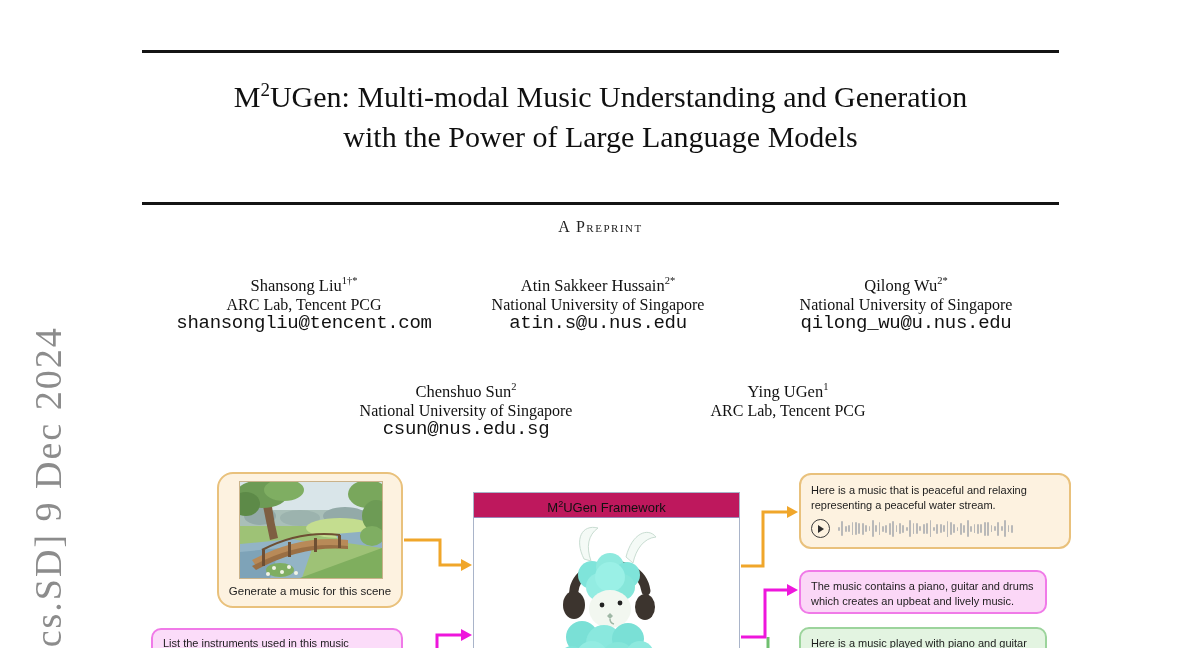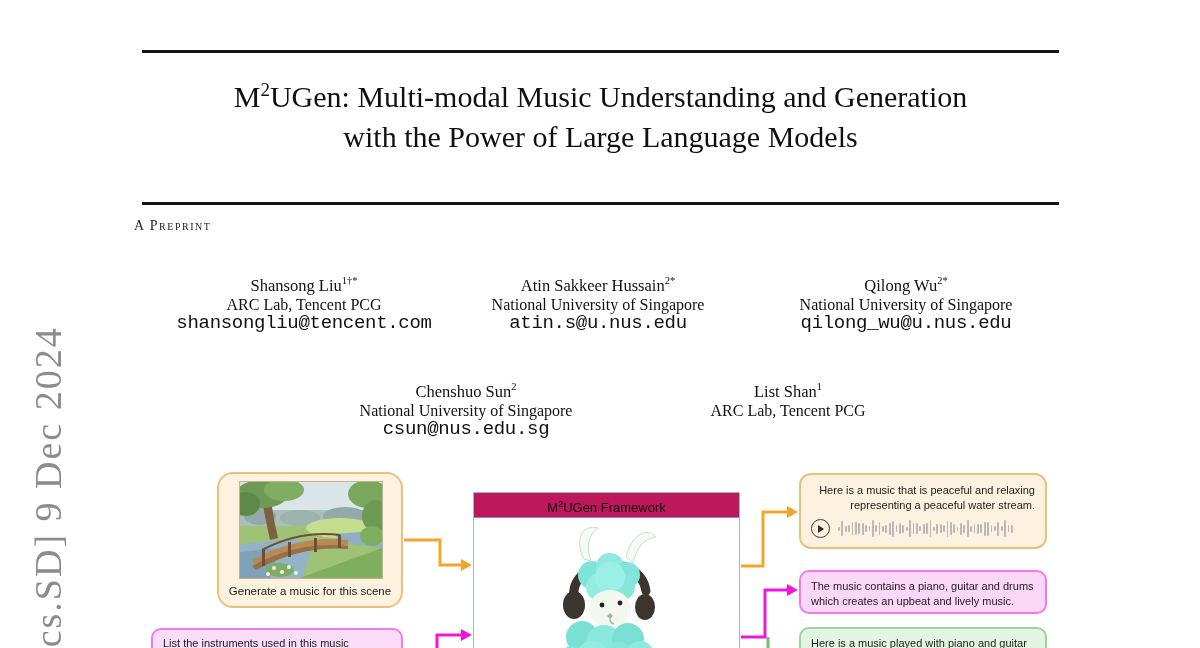--- a/index.html
+++ b/index.html
@@ -2,22 +2,22 @@
 <html><head>
 <meta charset="utf-8">
 <style>
   html,body{margin:0;padding:0;background:#ffffff;}
   .page{position:relative;width:1200px;height:648px;background:#ffffff;overflow:hidden;
         font-family:"Liberation Serif",serif;color:#111;}
   .rule{position:absolute;left:142px;width:917px;height:3px;background:#141414;}
   .title{position:absolute;left:142px;top:70px;width:917px;text-align:center;
          font-size:30px;line-height:40px;color:#101010;}
   .title sup{font-size:19px;}
-  .preprint{position:absolute;left:134px;top:218px;width:917px;text-align:left;
-            font-variant:small-caps;letter-spacing:1.5px;font-size:14px;color:#222;}
+  .preprint{position:absolute;left:142px;top:218px;width:917px;text-align:center;
+            font-variant:small-caps;letter-spacing:1.5px;font-size:16px;color:#222;}
   .author{position:absolute;width:300px;text-align:center;font-size:16px;line-height:19px;}
   .author .aname{font-size:16.5px;}
   .author sup{font-size:10.5px;}
   .author .email{font-family:"Liberation Mono",monospace;font-size:19px;letter-spacing:-0.3px;}
   .arxiv-stamp{position:absolute;left:26px;top:662px;transform:rotate(-90deg);
                transform-origin:0 0;white-space:nowrap;font-size:38px;letter-spacing:2px;
                color:#8c8c8c;font-family:"Liberation Serif",serif;}
   
   .fig-box{position:absolute;box-sizing:border-box;font-family:"Liberation Sans",sans-serif;
            font-size:11px;line-height:1.35;color:#1c1c1c;}
@@ -27,22 +27,22 @@
   .scene-caption{position:absolute;left:0;top:110px;width:100%;text-align:center;font-size:11.5px;}
   .box-pink-left{left:151px;top:628px;width:252px;height:34px;background:#fbdcf9;
                  border:2px solid #f07ae8;border-radius:10px;padding:6px 10px;}
   .framework{left:473px;top:492px;width:267px;height:170px;background:#ffffff;
              border:1px solid #a9b4c9;}
   .framework-header{height:24px;background:#be185d;border-bottom:1px solid #9a86b8;
                     display:flex;align-items:flex-end;justify-content:center;
                     font-weight:normal;font-size:13px;color:#111;}
   .framework-header sup{font-size:9px;}
   .llama{position:absolute;left:48px;top:26px;}
-  .box-tan-right{left:799px;top:473px;width:248px;height:76px;background:#fdf2e0;
-                 border:2px solid #e9c17c;border-radius:12px;padding:8px 10px 6px 10px;text-align:right;}
+  .box-tan-right{left:799px;top:473px;width:272px;height:76px;background:#fdf2e0;
+                 border:2px solid #e9c17c;border-radius:12px;padding:8px 10px 6px 10px;}
   .audio-row{display:flex;align-items:center;margin-top:5px;height:22px;}
   .play-btn{width:17px;height:17px;border:1.6px solid #3a3a3a;border-radius:50%;
             display:flex;align-items:center;justify-content:center;flex:0 0 auto;
             background:transparent;cursor:pointer;}
   .play-tri{width:0;height:0;border-left:6px solid #2e2e2e;border-top:4px solid transparent;
             border-bottom:4px solid transparent;margin-left:1.5px;}
   .wave{display:flex;align-items:center;gap:1.6px;margin-left:8px;height:20px;}
   .wave i{display:block;width:1.8px;background:#b9b9b9;border-radius:1px;}
   .box-pink-right{left:799px;top:570px;width:248px;height:44px;background:#fbd7f7;
                   border:2px solid #f07ae8;border-radius:10px;padding:7px 10px;}
@@ -80,21 +80,21 @@
     <div>National University of Singapore</div>
     <div class="email">qilong_wu@u.nus.edu</div>
   </div>
 
   <div class="author" style="left:316px;top:377px">
     <div class="aname"><span>Chenshuo Sun</span><sup>2</sup></div>
     <div>National University of Singapore</div>
     <div class="email">csun@nus.edu.sg</div>
   </div>
   <div class="author" style="left:638px;top:377px">
-    <div class="aname"><span>List Shan</span><sup>1</sup></div>
+    <div class="aname"><span>Ying UGen</span><sup>1</sup></div>
     <div>ARC Lab, Tencent PCG</div>
   </div>
 
   <div class="arxiv-stamp">[cs.SD] 9 Dec 2024</div>
 
   <div class="fig-box box-image-prompt">
     <svg class="scene-img" viewBox="0 0 142 96" width="142" height="96" preserveAspectRatio="none">
       <rect x="0" y="0" width="142" height="96" fill="#d9e5e9"></rect>
       <rect x="0" y="28" width="142" height="18" fill="#a9bfb8"></rect>
       <ellipse cx="20" cy="34" rx="16" ry="9" fill="#93aaa8"></ellipse>

